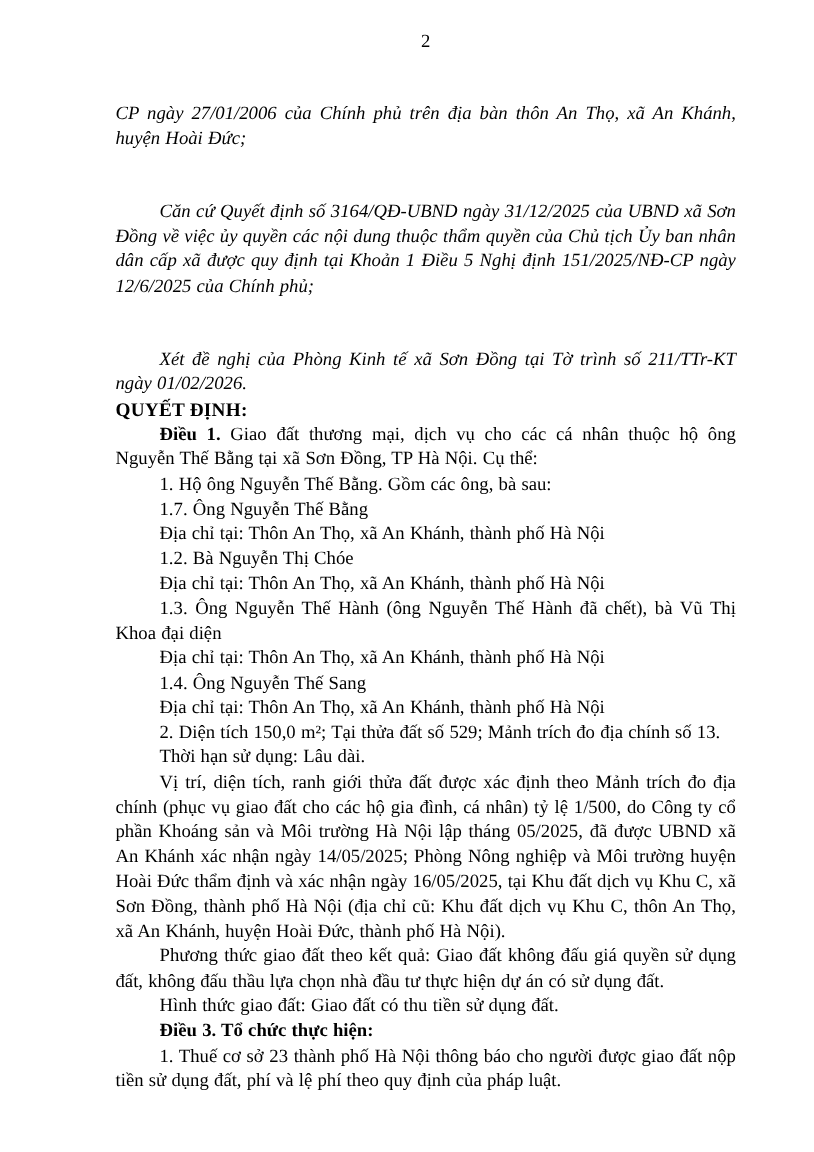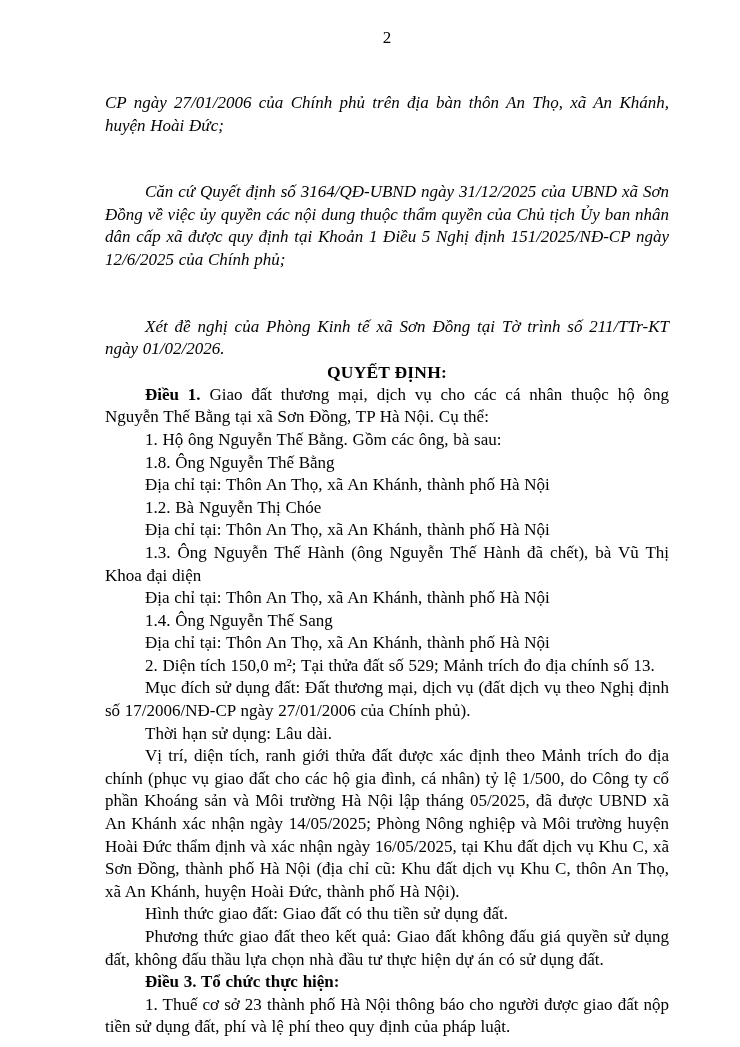--- a/index.html
+++ b/index.html
@@ -32,21 +32,20 @@
     text-indent: 40px;
     word-spacing: 0.5px;
   }
   .preamble p.doc-par { font-style: italic; margin-top: 44px; }
   p.no-indent { text-indent: 0; }
   p.bold { font-weight: bold; }
   .heading {
     margin: 0;
     font-size: 17.5px;
     font-weight: bold;
-    text-align: center;
     line-height: 23px;
     letter-spacing: 0.2px;
   }
   b.lead { font-weight: bold; }
 </style>
 </head>
 <body>
 
 <div class="page">
   <div class="page-number">2</div>
@@ -55,30 +54,29 @@
       <p class="doc-par no-indent">CP ngày 27/01/2006 của Chính phủ trên địa bàn thôn An Thọ, xã An Khánh, huyện Hoài Đức;</p>
       <p class="doc-par">Căn cứ Quyết định số 3164/QĐ-UBND ngày 31/12/2025 của UBND xã Sơn Đồng về việc ủy quyền các nội dung thuộc thẩm quyền của Chủ tịch Ủy ban nhân dân cấp xã được quy định tại Khoản 1 Điều 5 Nghị định 151/2025/NĐ-CP ngày 12/6/2025 của Chính phủ;</p>
       <p class="doc-par">Xét đề nghị của Phòng Kinh tế xã Sơn Đồng tại Tờ trình số 211/TTr-KT ngày 01/02/2026.</p>
     </div>
 
   <h1 class="heading">QUYẾT ĐỊNH:</h1>
 
   <div class="body-text" id="body-section">
       <p class="doc-par"><b class="lead">Điều 1.</b><span> Giao đất thương mại, dịch vụ cho các cá nhân thuộc hộ ông Nguyễn Thế Bằng tại xã Sơn Đồng, TP Hà Nội. Cụ thể:</span></p>
       <p class="doc-par">1. Hộ ông Nguyễn Thế Bằng. Gồm các ông, bà sau:</p>
-      <p class="doc-par">1.8. Ông Nguyễn Thế Bằng</p>
+      <p class="doc-par">1.7. Ông Nguyễn Thế Bằng</p>
       <p class="doc-par">Địa chỉ tại: Thôn An Thọ, xã An Khánh, thành phố Hà Nội</p>
       <p class="doc-par">1.2. Bà Nguyễn Thị Chóe</p>
       <p class="doc-par">Địa chỉ tại: Thôn An Thọ, xã An Khánh, thành phố Hà Nội</p>
       <p class="doc-par">1.3. Ông Nguyễn Thế Hành (ông Nguyễn Thế Hành đã chết), bà Vũ Thị Khoa đại diện</p>
       <p class="doc-par">Địa chỉ tại: Thôn An Thọ, xã An Khánh, thành phố Hà Nội</p>
       <p class="doc-par">1.4. Ông Nguyễn Thế Sang</p>
       <p class="doc-par">Địa chỉ tại: Thôn An Thọ, xã An Khánh, thành phố Hà Nội</p>
       <p class="doc-par">2. Diện tích 150,0 m²; Tại thửa đất số  529; Mảnh trích đo địa chính số 13.</p>
-      <p class="doc-par">Mục đích sử dụng đất: Đất thương mại, dịch vụ (đất dịch vụ theo Nghị định số 17/2006/NĐ-CP ngày 27/01/2006 của Chính phủ).</p>
       <p class="doc-par">Thời hạn sử dụng: Lâu dài.</p>
       <p class="doc-par">Vị trí, diện tích, ranh giới thửa đất được xác định theo Mảnh trích đo địa chính (phục vụ giao đất cho các hộ gia đình, cá nhân) tỷ lệ 1/500, do Công ty cổ phần Khoáng sản và Môi trường Hà Nội lập tháng 05/2025, đã được UBND xã An Khánh xác nhận ngày 14/05/2025; Phòng Nông nghiệp và Môi trường huyện Hoài Đức thẩm định và xác nhận ngày 16/05/2025, tại Khu đất dịch vụ Khu C, xã Sơn Đồng, thành phố Hà Nội (địa chỉ cũ: Khu đất dịch vụ Khu C, thôn An Thọ, xã An Khánh, huyện Hoài Đức, thành phố Hà Nội).</p>
+      <p class="doc-par">Phương thức giao đất theo kết quả: Giao đất không đấu giá quyền sử dụng đất, không đấu thầu lựa chọn nhà đầu tư thực hiện dự án có sử dụng đất.</p>
       <p class="doc-par">Hình thức giao đất: Giao đất có thu tiền sử dụng đất.</p>
-      <p class="doc-par">Phương thức giao đất theo kết quả: Giao đất không đấu giá quyền sử dụng đất, không đấu thầu lựa chọn nhà đầu tư thực hiện dự án có sử dụng đất.</p>
       <p class="doc-par bold">Điều 3. Tổ chức thực hiện:</p>
       <p class="doc-par">1. Thuế cơ sở 23 thành phố Hà Nội thông báo cho người được giao đất nộp tiền sử dụng đất, phí và lệ phí theo quy định của pháp luật.</p>
     </div>
 </div>
 
 </body></html>

